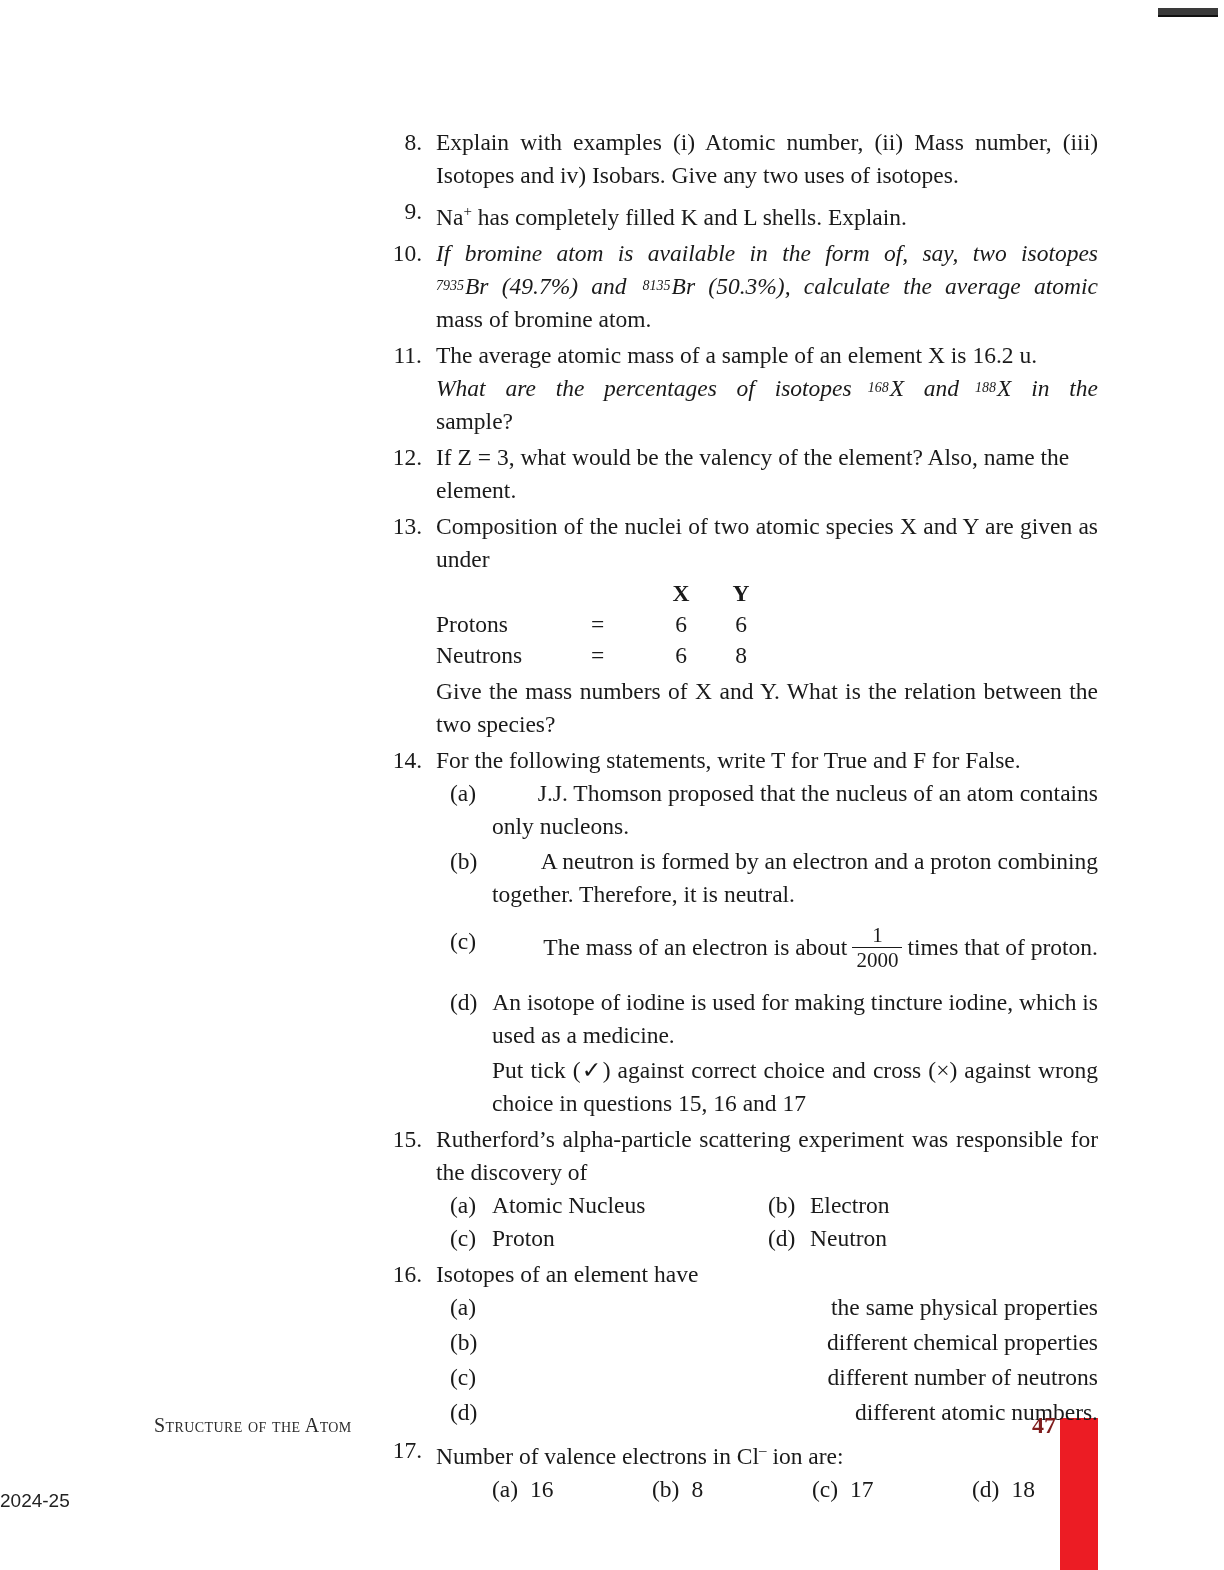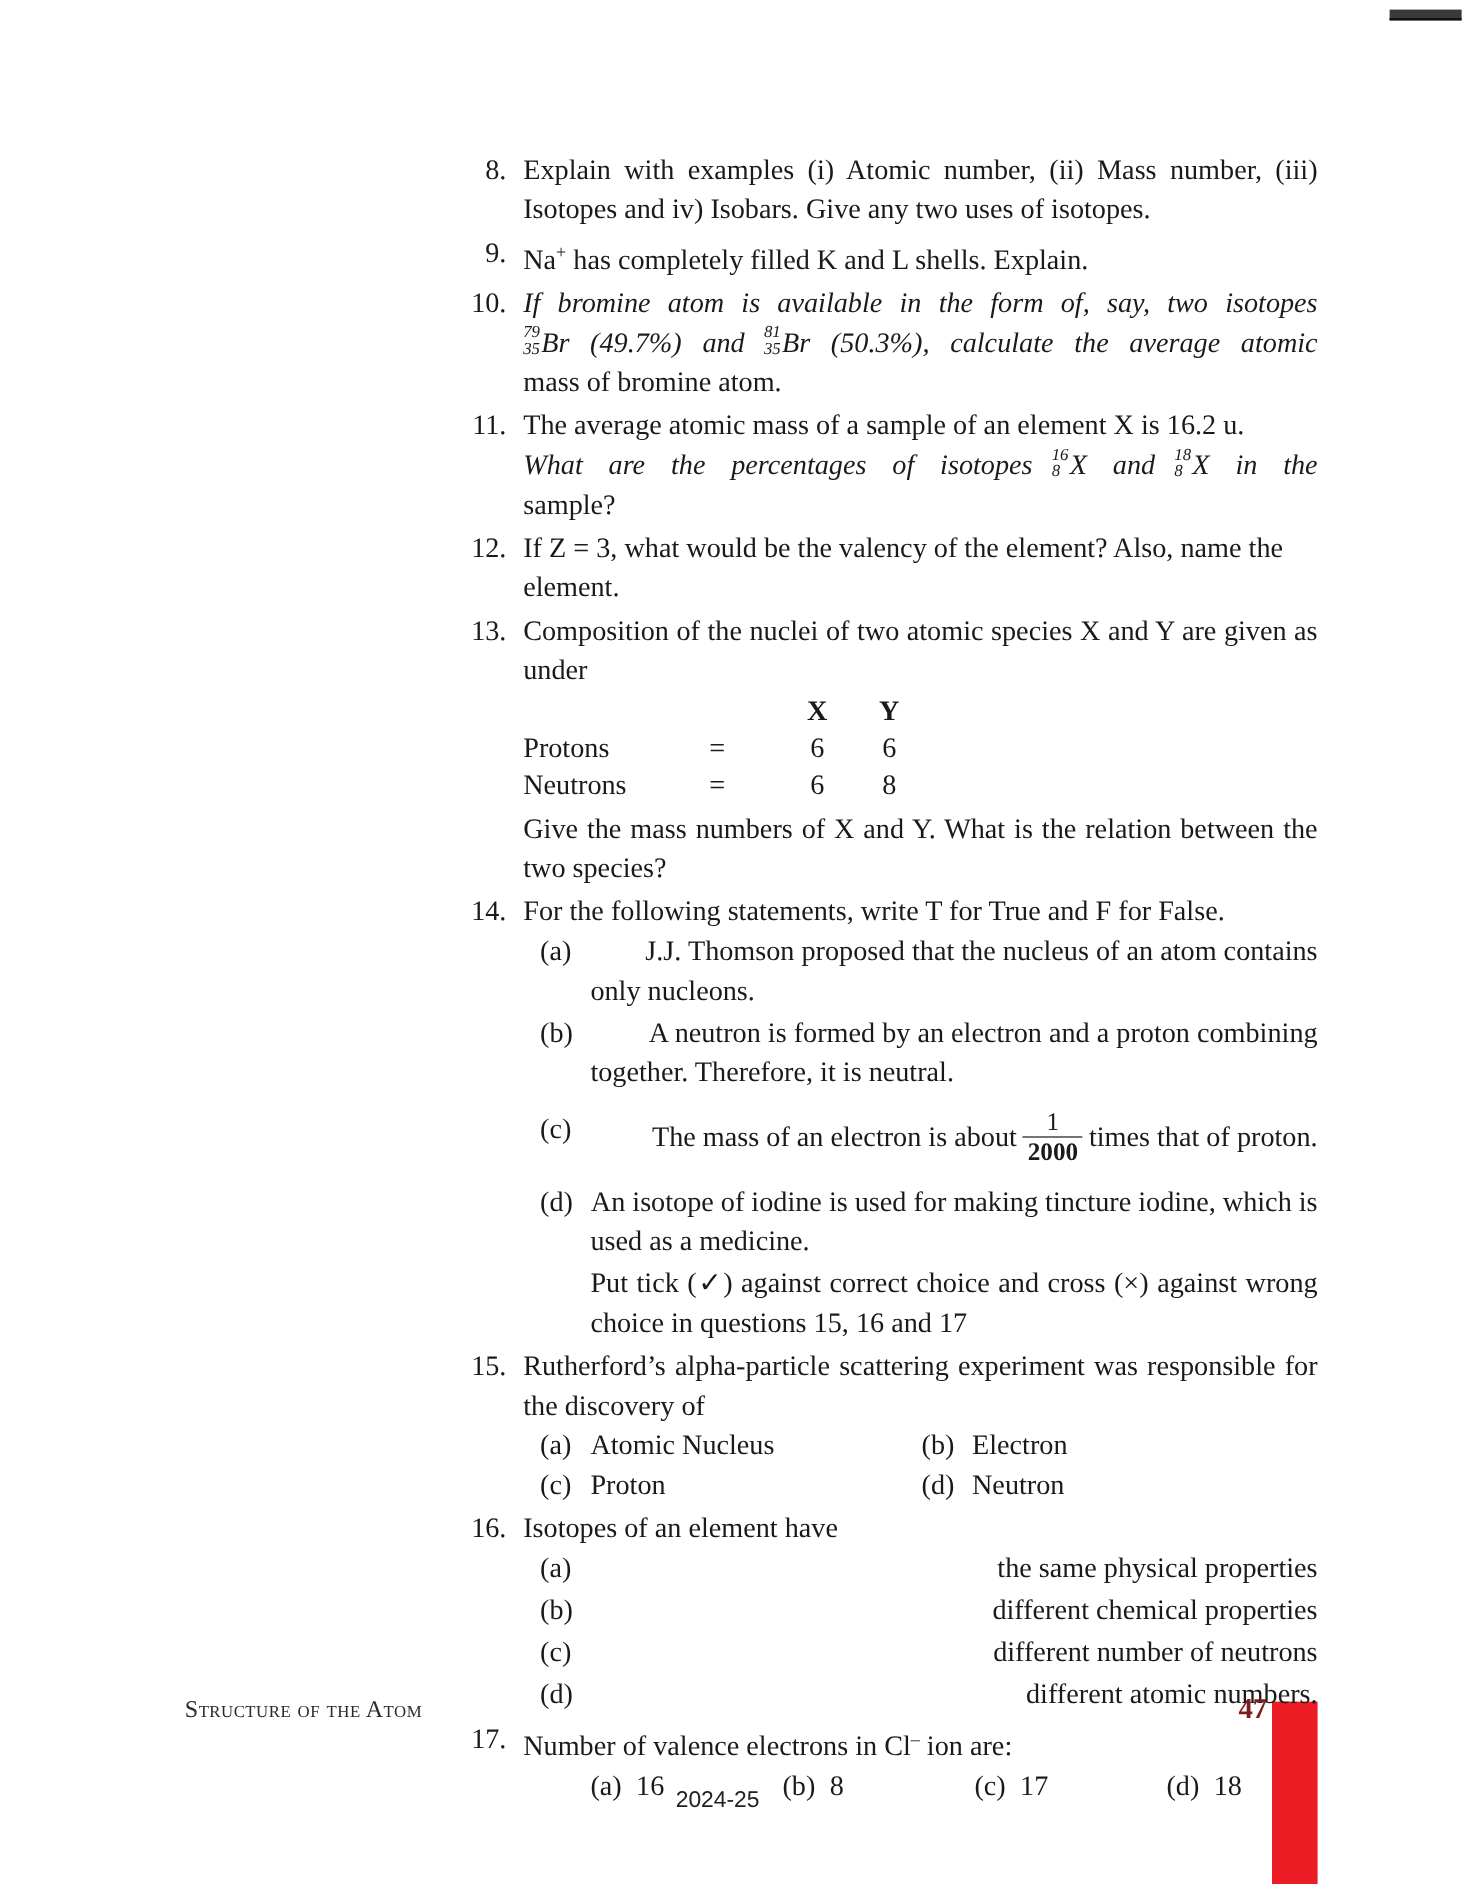--- a/index.html
+++ b/index.html
@@ -88,21 +88,21 @@
     flex: 1 1 auto;
     font-size: 23.5px;
     line-height: 33px;
     text-align: right;
   }
   .indent-block { padding-left: 56px; font-size: 23.5px; line-height: 33px; }
 
   
   .iso {
     display: inline-flex;
-    flex-direction: column;
+    flex-direction: row;
     justify-content: center;
     vertical-align: middle;
     text-align: right;
     line-height: 1;
     font-size: 14px;
     margin-right: 1px;
     position: relative;
     top: -1px;
   }
   .iso .sup { display: block; }
@@ -117,21 +117,21 @@
     flex-direction: column;
     align-items: center;
     vertical-align: middle;
     font-size: 21px;
     line-height: 1.15;
     margin: 0 5px;
     position: relative;
     top: -2px;
   }
   .frac .num { padding: 0 4px; }
-  .frac .den { padding: 0 4px; border-top: 1.6px solid #1a1a1a; font-weight: bold; }
+  .frac .den { padding: 0 4px; border-top: 1.6px solid #1a1a1a; }
 
   
   .comp {
     margin: 2px 0 4px 0;
     font-size: 23.5px;
     line-height: 31px;
     border-collapse: collapse;
   }
   .comp td { padding: 0; vertical-align: bottom; }
   .comp .c-label { width: 155px; }
@@ -177,21 +177,21 @@
     text-align: right;
     font-size: 24px;
     font-weight: bold;
     color: #7f1d1d;
   }
   .year {
     position: absolute;
     left: 0;
     top: 1490px;
     width: 1196px;
-    text-align: center;
+    text-align: left;
     font-family: "Liberation Sans", "DejaVu Sans", sans-serif;
     font-size: 19px;
     color: #222;
   }
   .nbsp-gap { display: inline-block; width: 16px; }
 </style>
 </head>
 <body>
 
 <div class="page">

